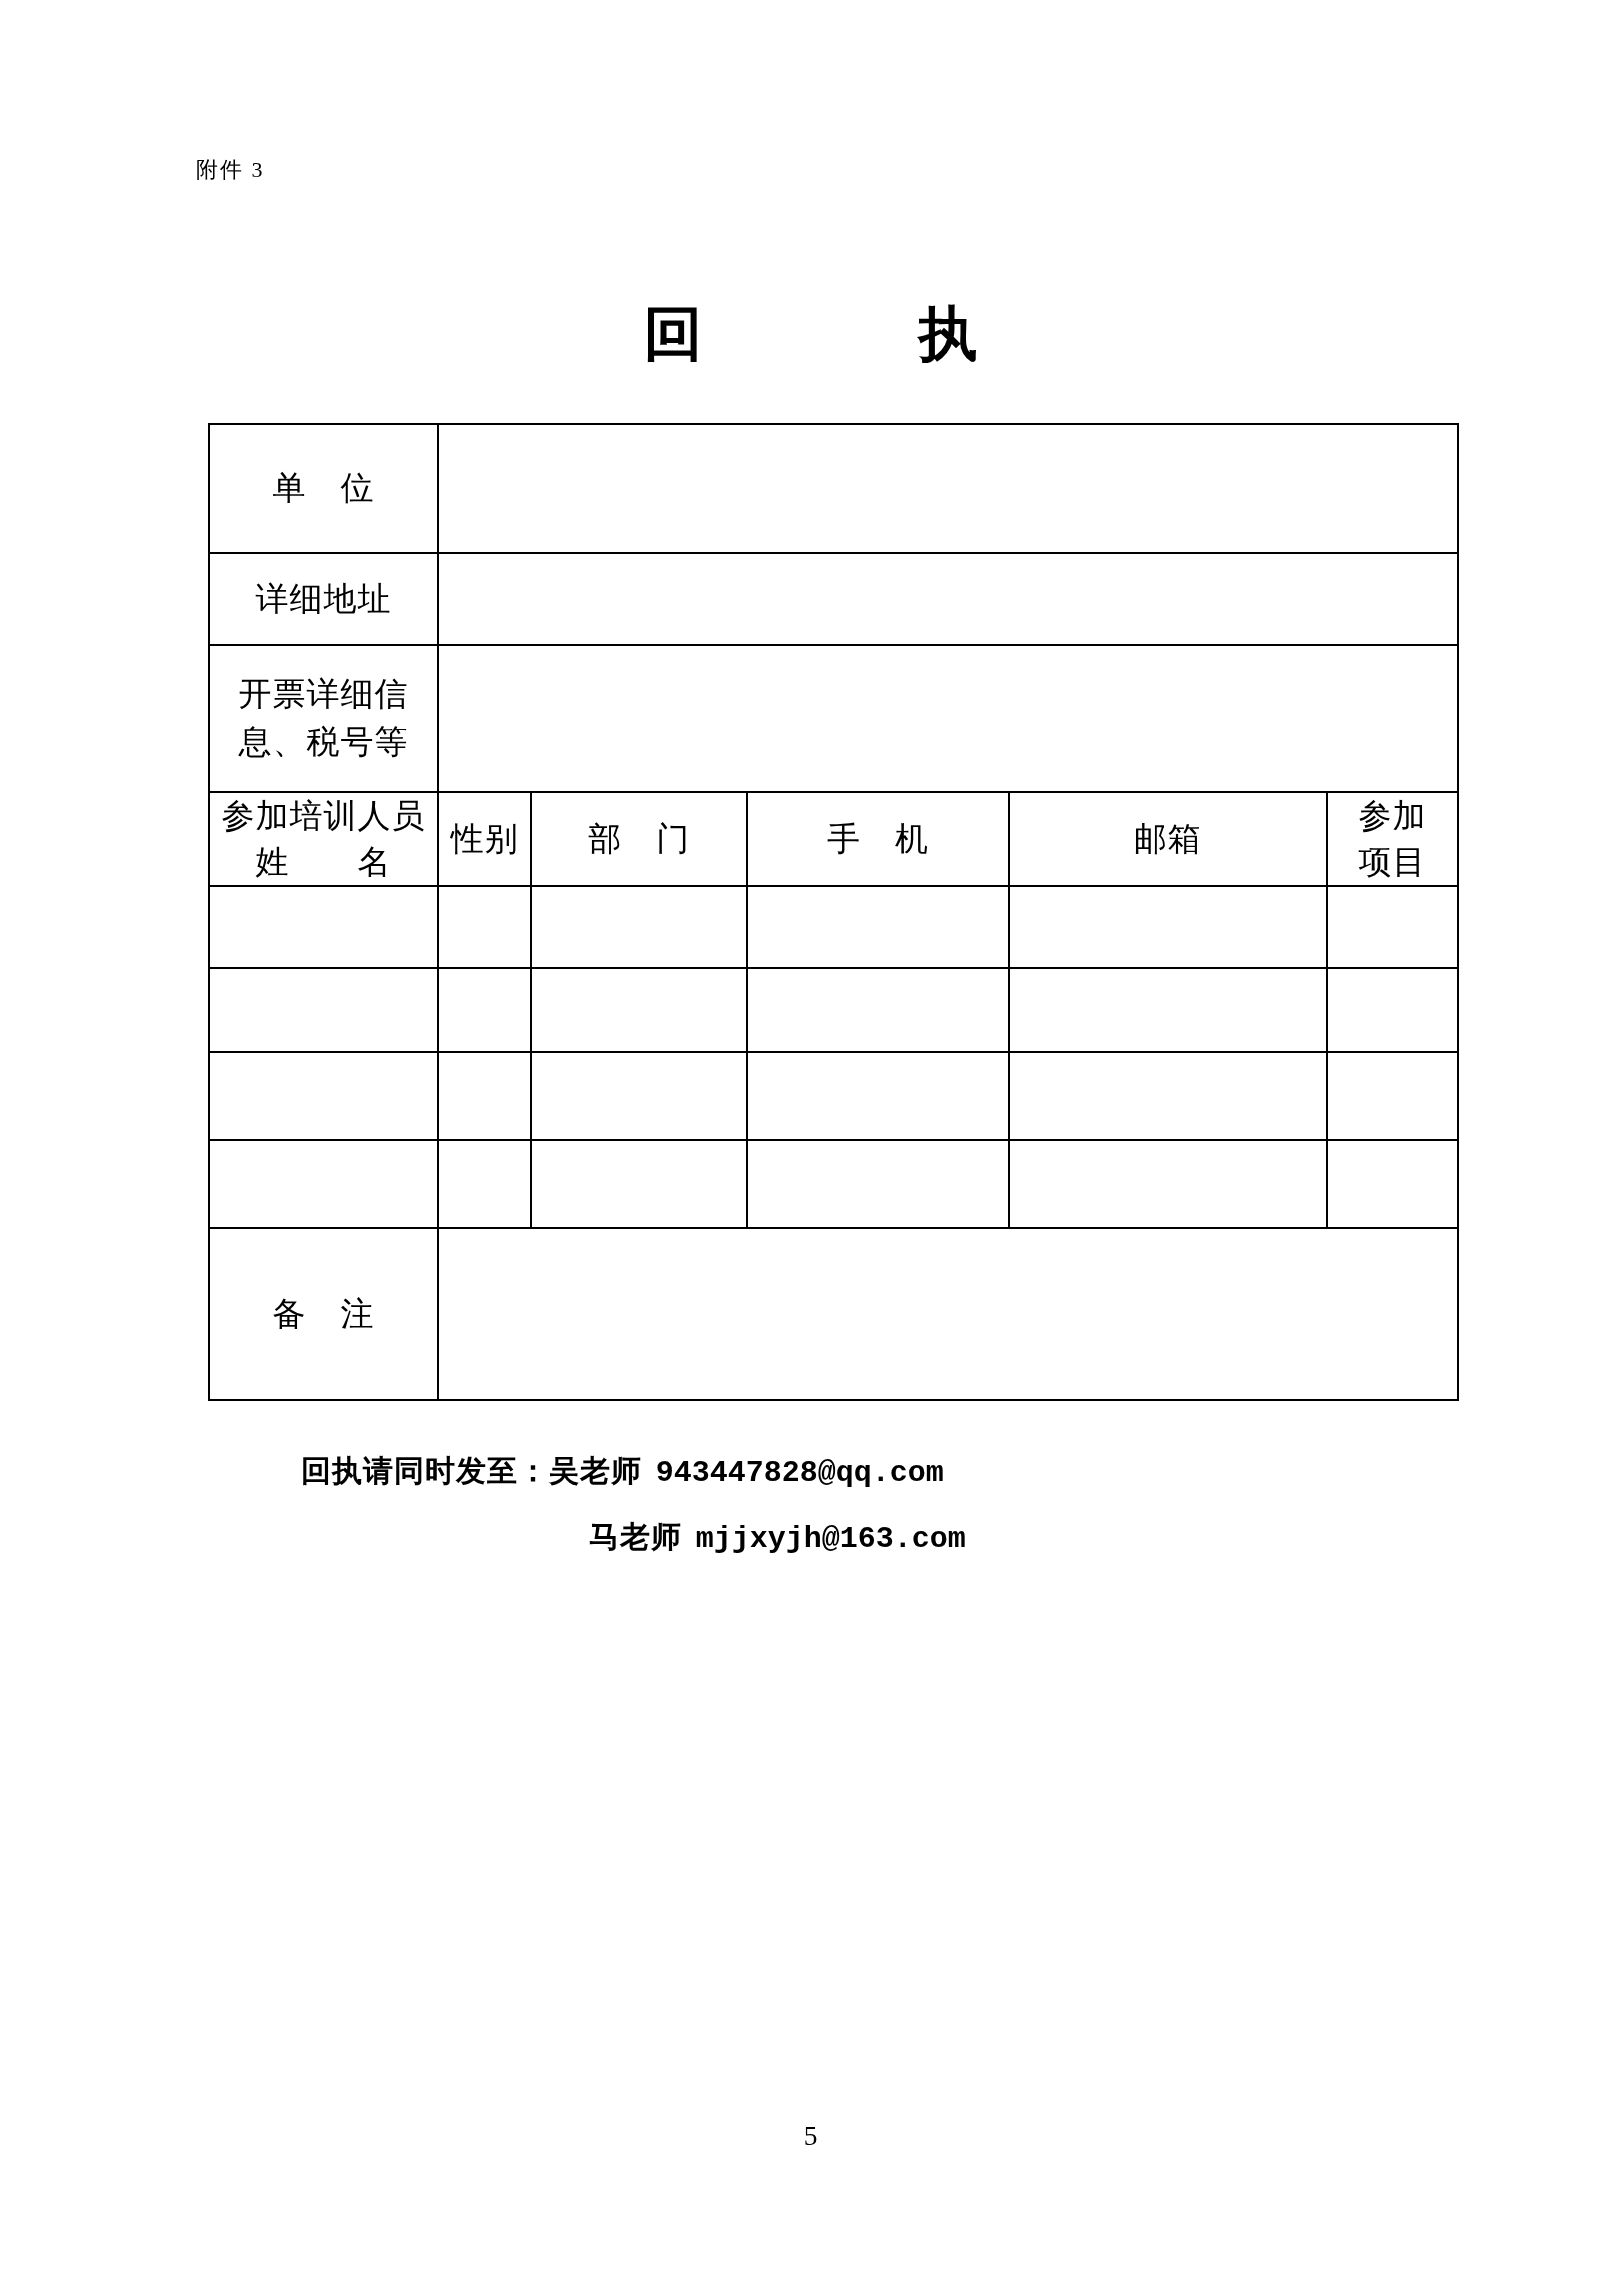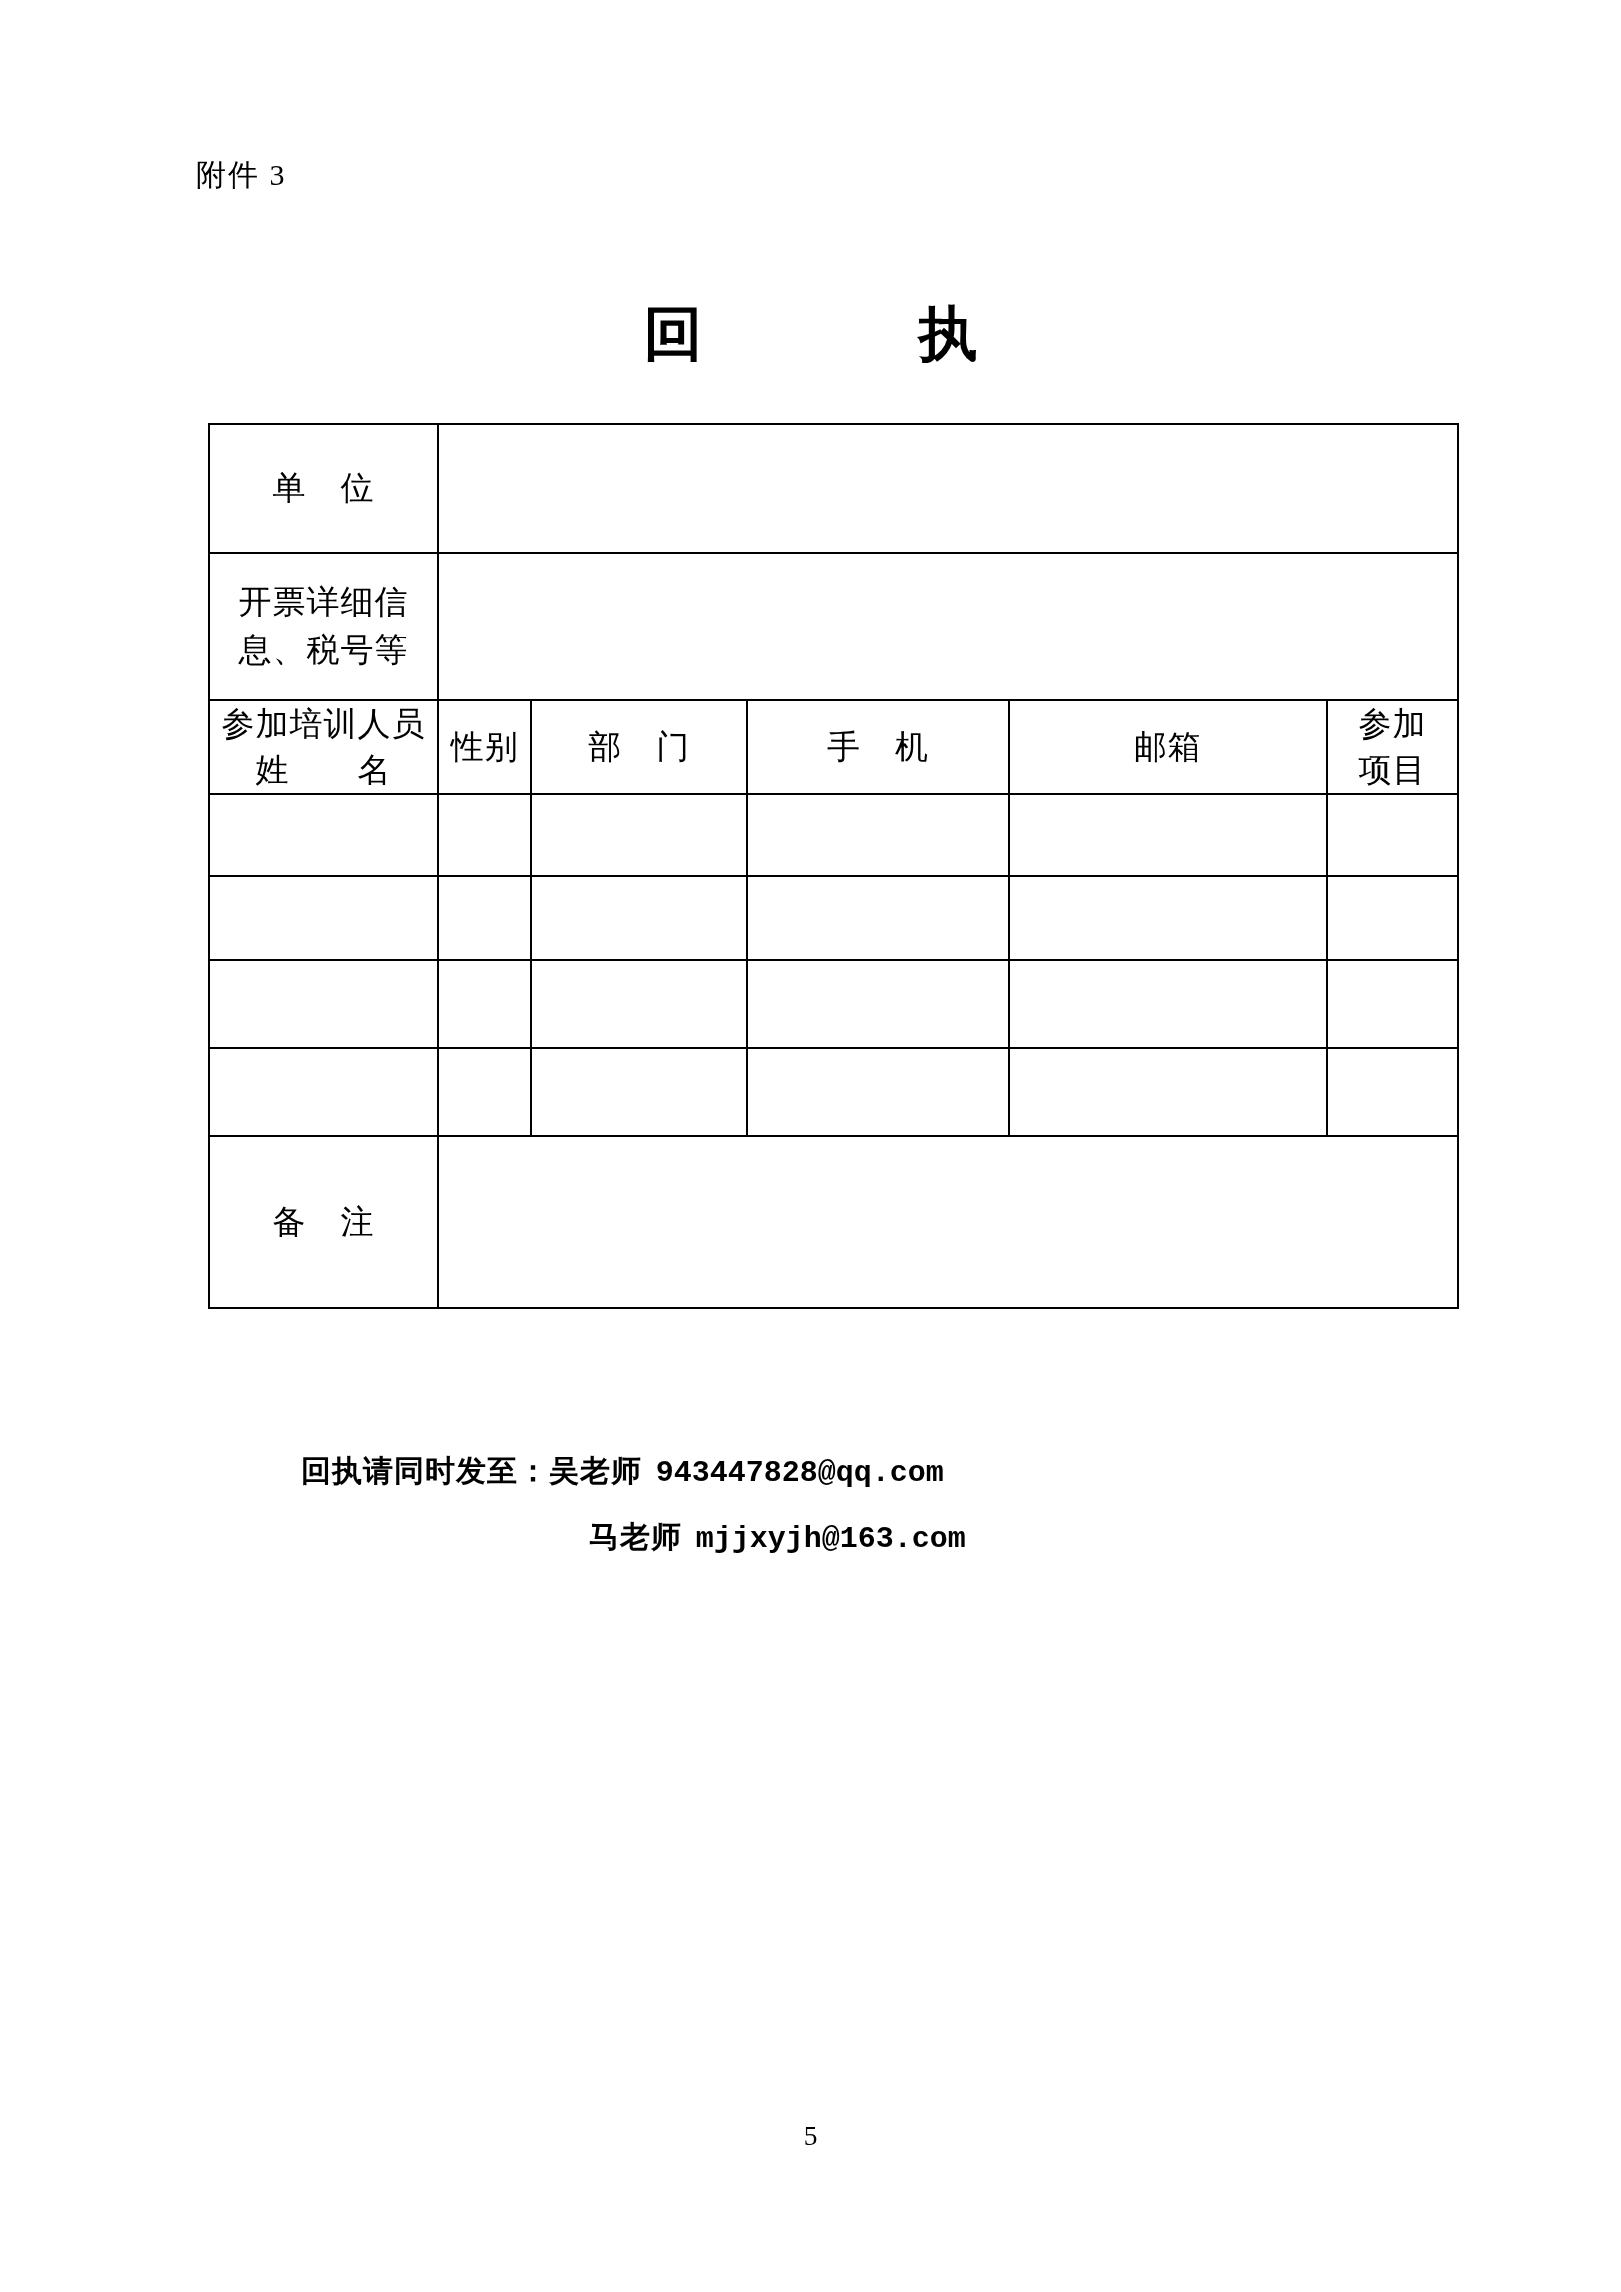--- a/index.html
+++ b/index.html
@@ -13,21 +13,21 @@
     height: 2293px;
     background: #ffffff;
     color: #000000;
     font-family: "Liberation Serif", "DejaVu Serif", serif;
     overflow: hidden;
   }
   .attachment {
     position: absolute;
     left: 196px;
     top: 155px;
-    font-size: 30px;
+    font-size: 22px;
     letter-spacing: 2px;
     white-space: pre;
   }
   .title {
     position: absolute;
     left: 0;
     top: 302px;
     width: 100%;
     display: flex;
     justify-content: center;
@@ -116,20 +116,24 @@
       <col style="width:261px">
       <col style="width:318px">
       <col style="width:131px">
     </colgroup>
     <tbody>
       <tr class="r-unit">
         <td>单　位</td>
         <td colspan="5"></td>
       </tr>
 
+      <tr class="r-address">
+        <td>详细地址</td>
+        <td colspan="5"></td>
+      </tr>
 
       <tr class="r-invoice">
         <td>
           <div class="wrap-5">开票详细信息、税号等</div>
         </td>
         <td colspan="5"></td>
       </tr>
 
       <tr class="r-header">
         <td>

